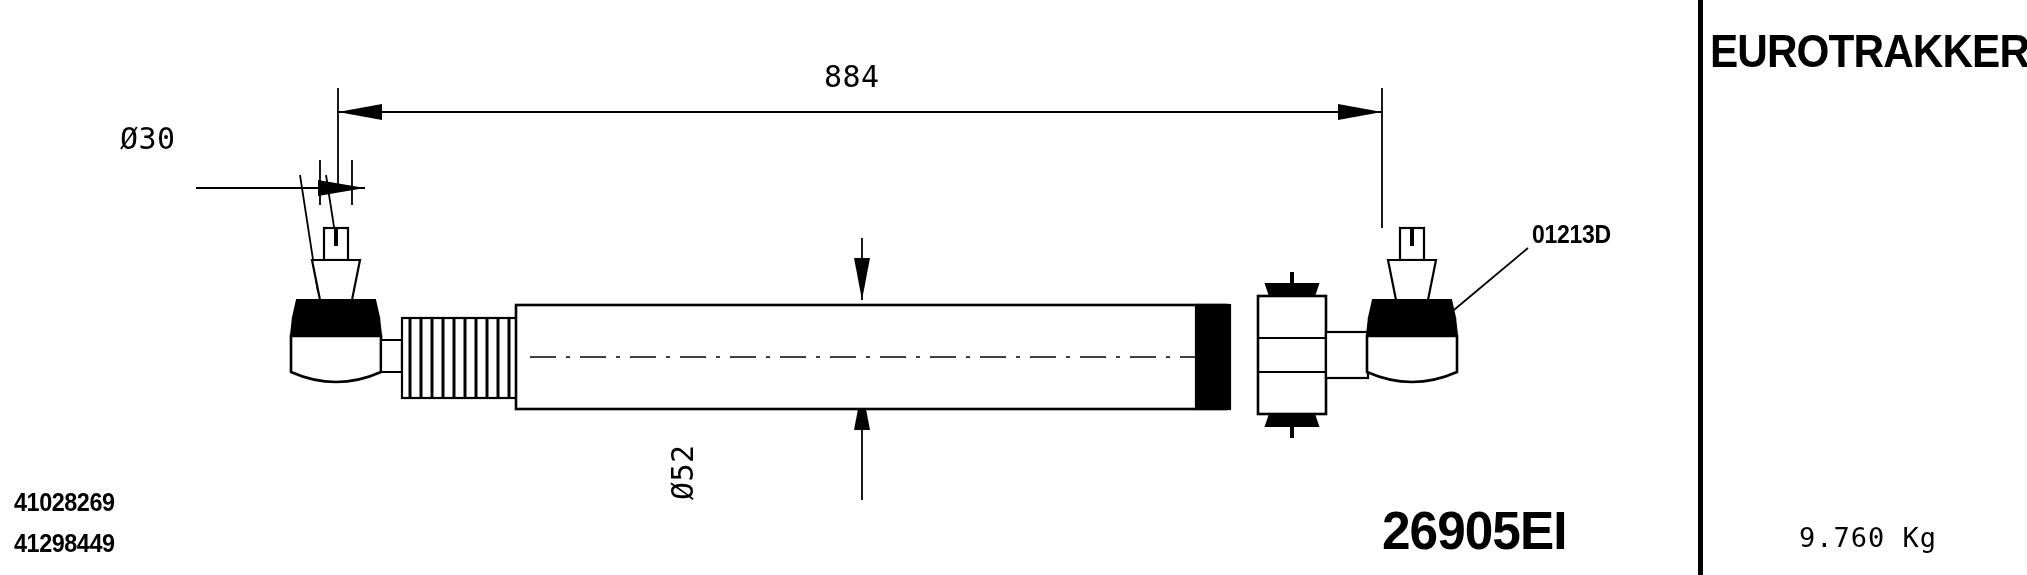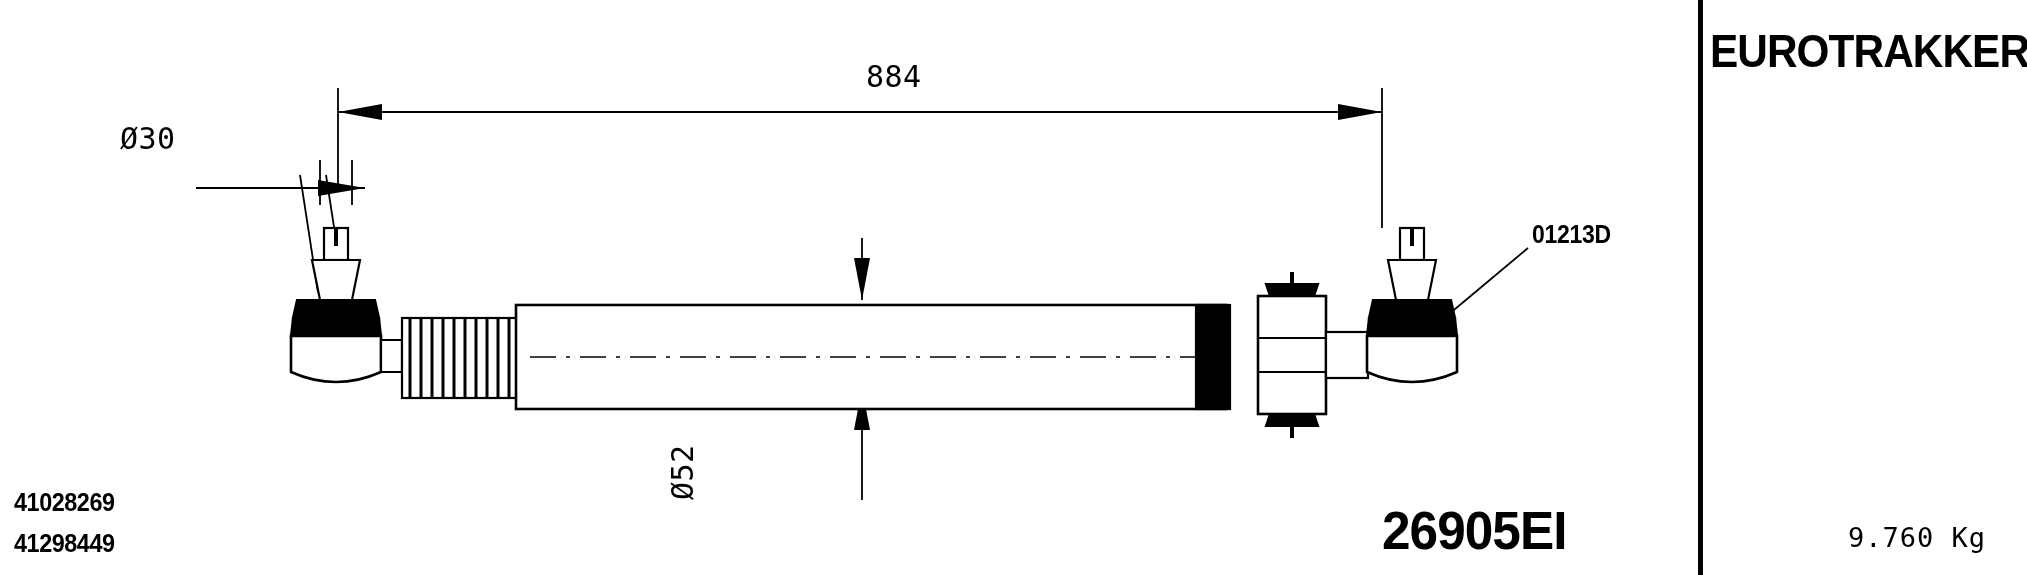--- a/index.html
+++ b/index.html
@@ -216,33 +216,33 @@
 
         <path d="M 1373 300 L 1451 300 L 1455 318 L 1369 318 Z" fill="#000000" stroke="#000000"></path>
         <path d="M 1369 318 L 1455 318 L 1457 336 L 1367 336 Z" fill="#000000" stroke="#000000"></path>
 
         <path d="M 1367 336 L 1367 372 Q 1412 392 1457 372 L 1457 336 Z" fill="#ffffff" stroke="#000000" stroke-width="2.6"></path>
       </g>
 
     </g>
   </svg>
 
-  <div class="dim-text" style="left:824px; top:62px;margin-left:42px;">884</div>
+  <div class="dim-text" style="left:824px; top:62px;">884</div>
 
   <div class="dim-text" style="left:120px; top:124px;">Ø30</div>
 
   <div class="dim-text-vert" style="left:668px; top:500px;">Ø52</div>
 
   <div class="callout-text" style="left:1532px; top:222px;">01213D</div>
 
   <div class="oem-num" style="left:14px; top:489px;">41028269</div>
   <div class="oem-num" style="left:14px; top:530px;">41298449</div>
 
   <div class="vrule" style="left:1698px; top:0px; width:5px; height:575px;"></div>
   <div class="vrule" style="left:1812px; top:0px; width:0px; height:0px;"></div>
 
   <div class="brand-title" style="left:1710px; top:28px;">EUROTRAKKER</div>
 
   <div class="part-code" style="left:1382px; top:503px;">26905EI</div>
 
-  <div class="weight-text" style="left:1848px; top:524px;">9.760 Kg</div>
+  <div class="weight-text" style="left:1799px; top:524px;">9.760 Kg</div>
 
 </div>
 
 </body></html>

